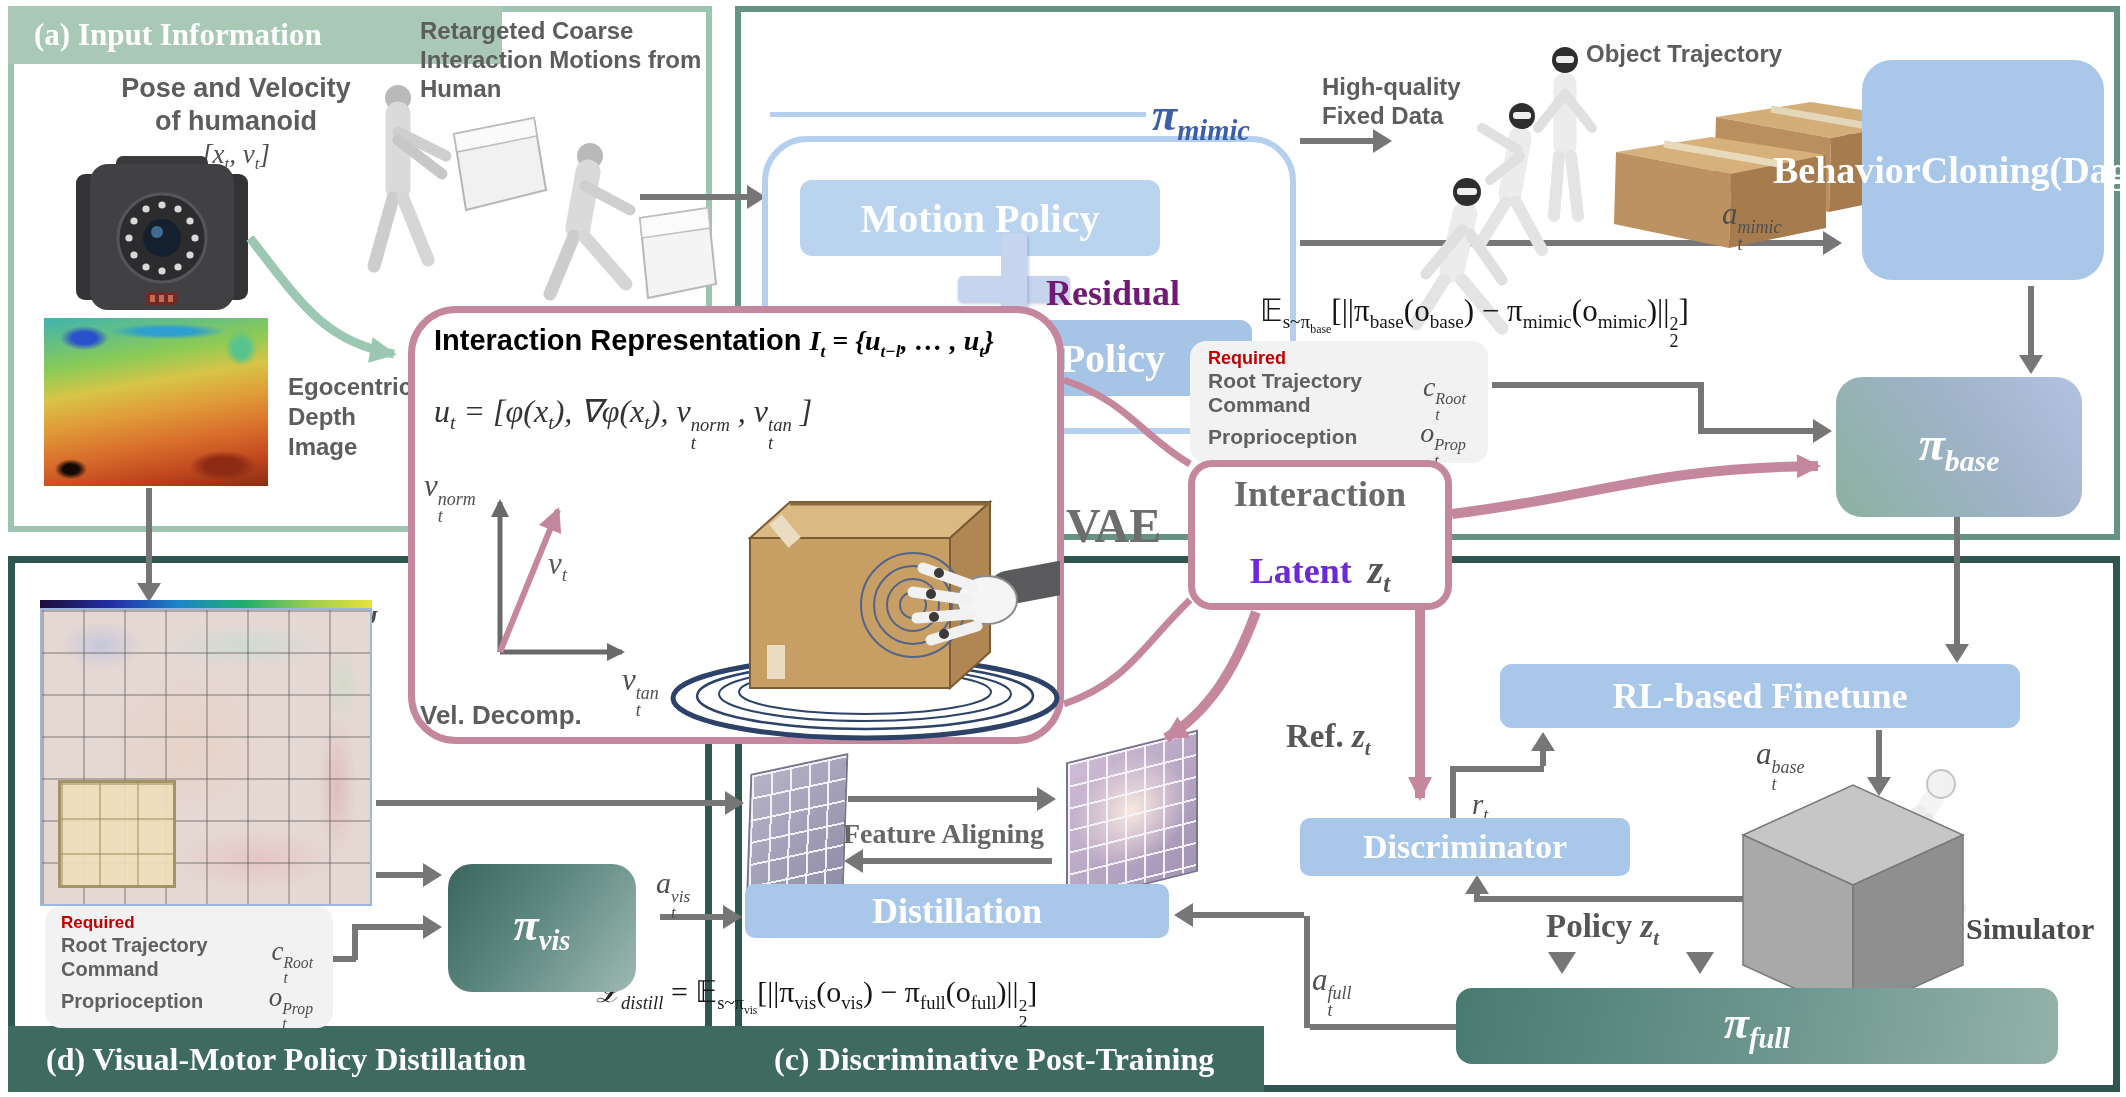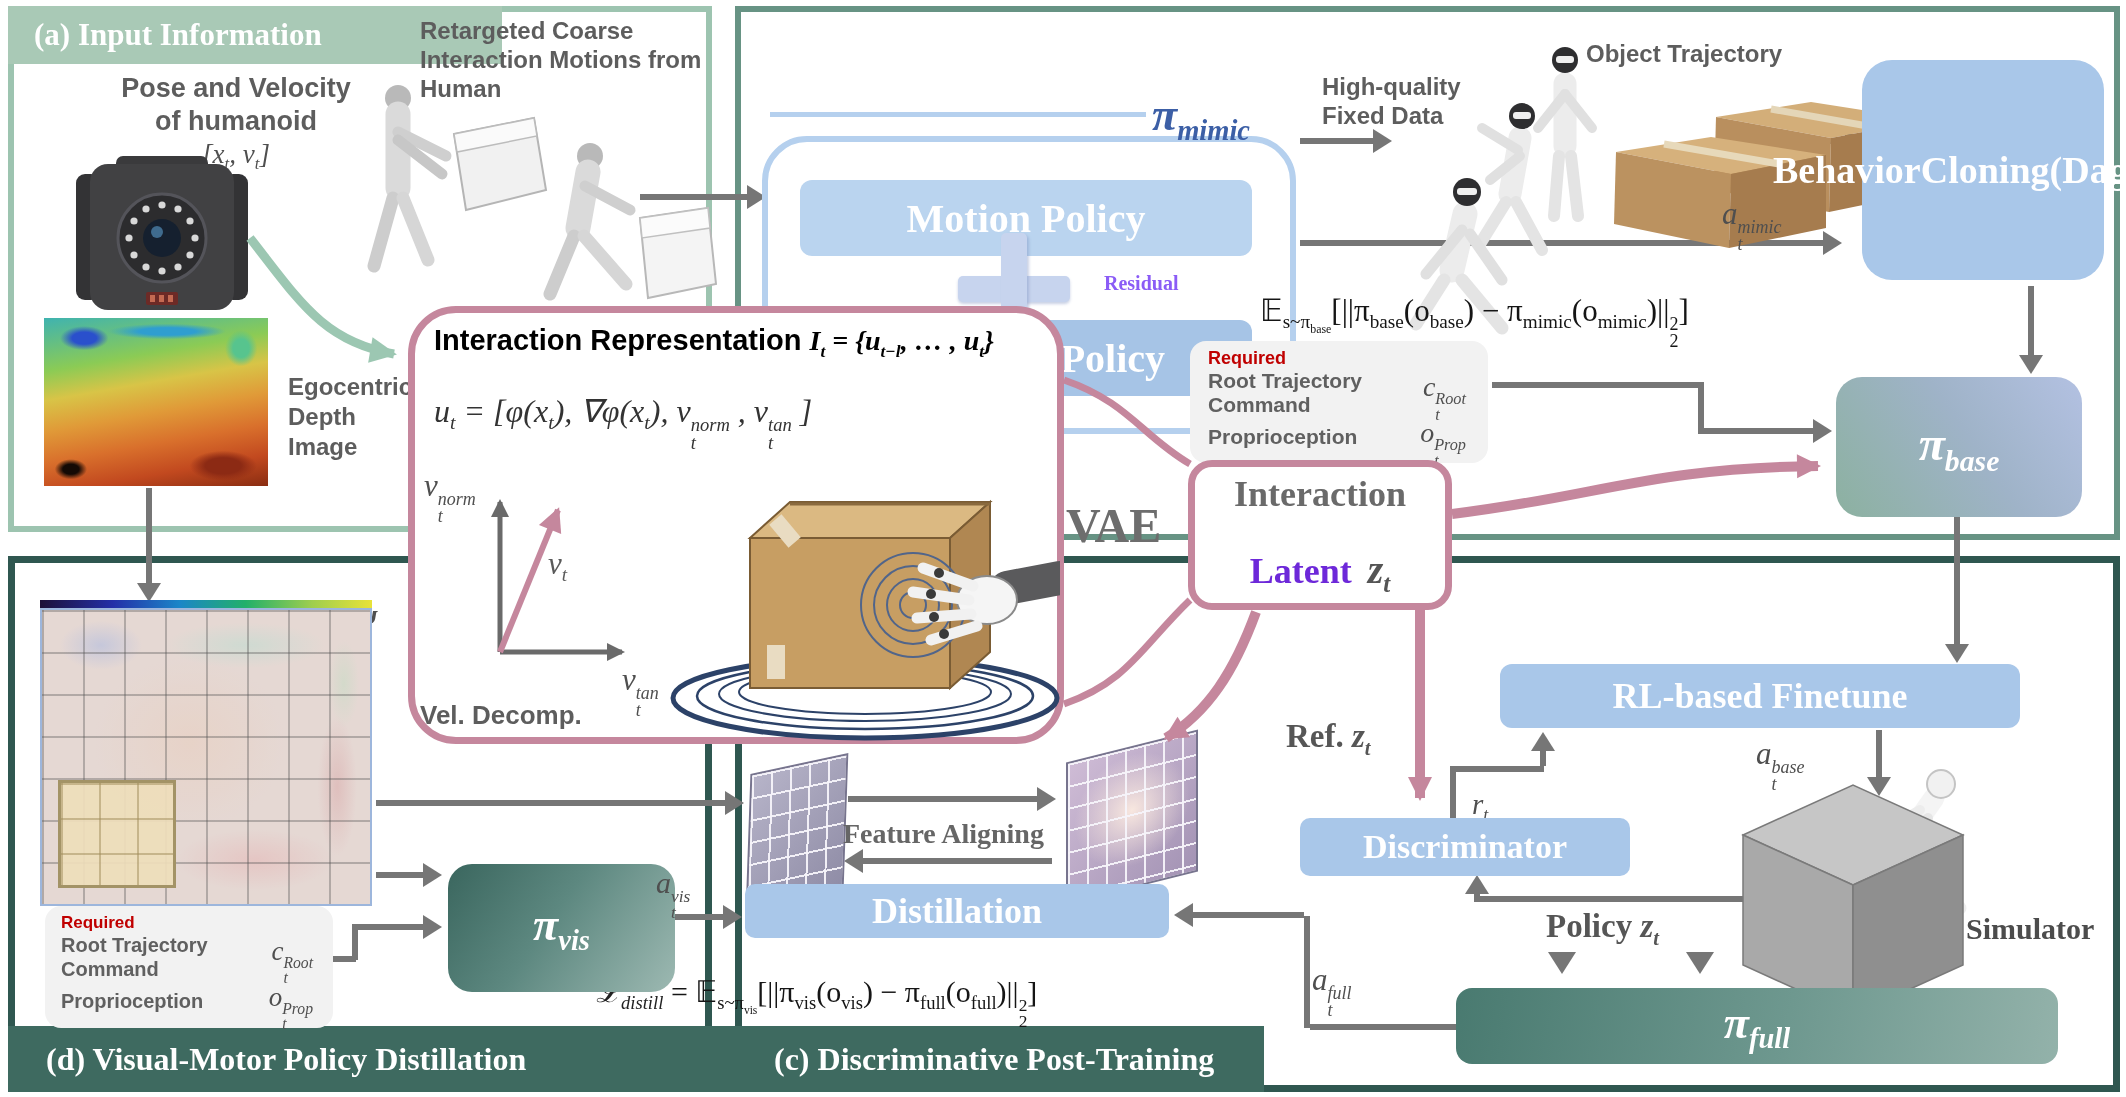--- a/index.html
+++ b/index.html
@@ -172,30 +172,30 @@
   <div class="dl-h arr-r" style="left:376px;top:872px;width:48px;"></div>
   <div class="dl-h" style="left:252px;top:956px;width:104px;"></div>
   <div class="dl-v" style="left:352px;top:928px;height:32px;"></div>
   <div class="dl-h arr-r" style="left:352px;top:924px;width:72px;"></div>
   <div class="dl-h arr-r" style="left:660px;top:914px;width:64px;"></div>
 
   <div class="abs" style="left:762px;top:136px;width:534px;height:298px;border:6px solid #b5d0ee;border-radius:45px;"></div>
   <div class="abs" style="left:770px;top:112px;width:376px;height:5px;background:#b5d0ee;"></div>
   <div class="mlbl" style="left:1152px;top:88px;font-size:46px;font-weight:bold;color:#3c5fa6;">π<sub>mimic</sub></div>
 
-  <div class="bbox" style="left:800px;top:180px;width:452px;height:76px;background:#bad4ef;border-radius:12px;font-size:40px;">
+  <div class="bbox" style="left:800px;top:180px;width:360px;height:76px;background:#bad4ef;border-radius:12px;font-size:40px;">
     <span>Motion Policy</span>
   </div>
   <div class="bbox" style="left:800px;top:320px;width:452px;height:76px;background:#a6c4e6;border-radius:12px;font-size:40px;">
     <span>Co-Track Policy</span>
   </div>
 
   <div class="abs" style="left:958px;top:276px;width:112px;height:26px;background:#c7d4ee;border-radius:5px;box-shadow:0 2px 3px rgba(120,140,190,.4);"></div>
   <div class="abs" style="left:1001px;top:233px;width:26px;height:112px;background:#c7d4ee;border-radius:5px;box-shadow:2px 2px 3px rgba(120,140,190,.4);"></div>
-  <div class="slbl" style="left:1104px;top:272px;font-size:20px;color:#8b5cf6;"><span>Residual</span></div>
+  <div class="slbl" style="left:1046px;top:272px;font-size:36px;color:#701a75;"><span>Residual</span></div>
 
   <div class="lbl" style="left:1322px;top:34px;font-size:24px;line-height:29px;margin-top:38px;">
     <div>High-quality</div>
     <div>Fixed Data</div>
   </div>
 
   <svg class="abs" style="left:1370px;top:28px;" width="330" height="310" viewBox="0 0 330 310">
     <g stroke-linecap="round">
       <line x1="195" y1="56" x2="195" y2="118" stroke="#ececec" stroke-width="23"></line>
       <line x1="195" y1="66" x2="168" y2="100" stroke="#e0e0e0" stroke-width="10"></line>
@@ -445,21 +445,21 @@
           <sup>Root</sup>
           <sub>t</sub>
         </span></div>
     <div class="lbl" style="position:absolute;left:16px;top:84px;font-size:20px;color:#606060;">Proprioception</div>
     <div class="mlbl" style="position:absolute;right:20px;top:76px;font-size:27px;">o<span class="ss">
           <sup>Prop</sup>
           <sub>t</sub>
         </span></div>
   </div>
 
-  <div class="bbox" style="left:448px;top:864px;width:227px;height:128px;border-radius:24px;font-size:46px;font-style:italic;
+  <div class="bbox" style="left:448px;top:864px;width:188px;height:128px;border-radius:24px;font-size:46px;font-style:italic;
               background:linear-gradient(125deg,#3a665e 0%,#5d8880 45%,#9db9b2 100%);">
     <span class="math" style="color:#fff;font-weight:bold;">π<sub>vis</sub></span>
   </div>
   <div class="mlbl" style="left:656px;top:866px;font-size:30px;">a<span class="ss">
         <sup>vis</sup>
         <sub>t</sub>
       </span></div>
 
   <svg class="abs" style="left:0;top:0;pointer-events:none;" width="2126" height="1097" viewBox="0 0 2126 1097">
     <defs>

